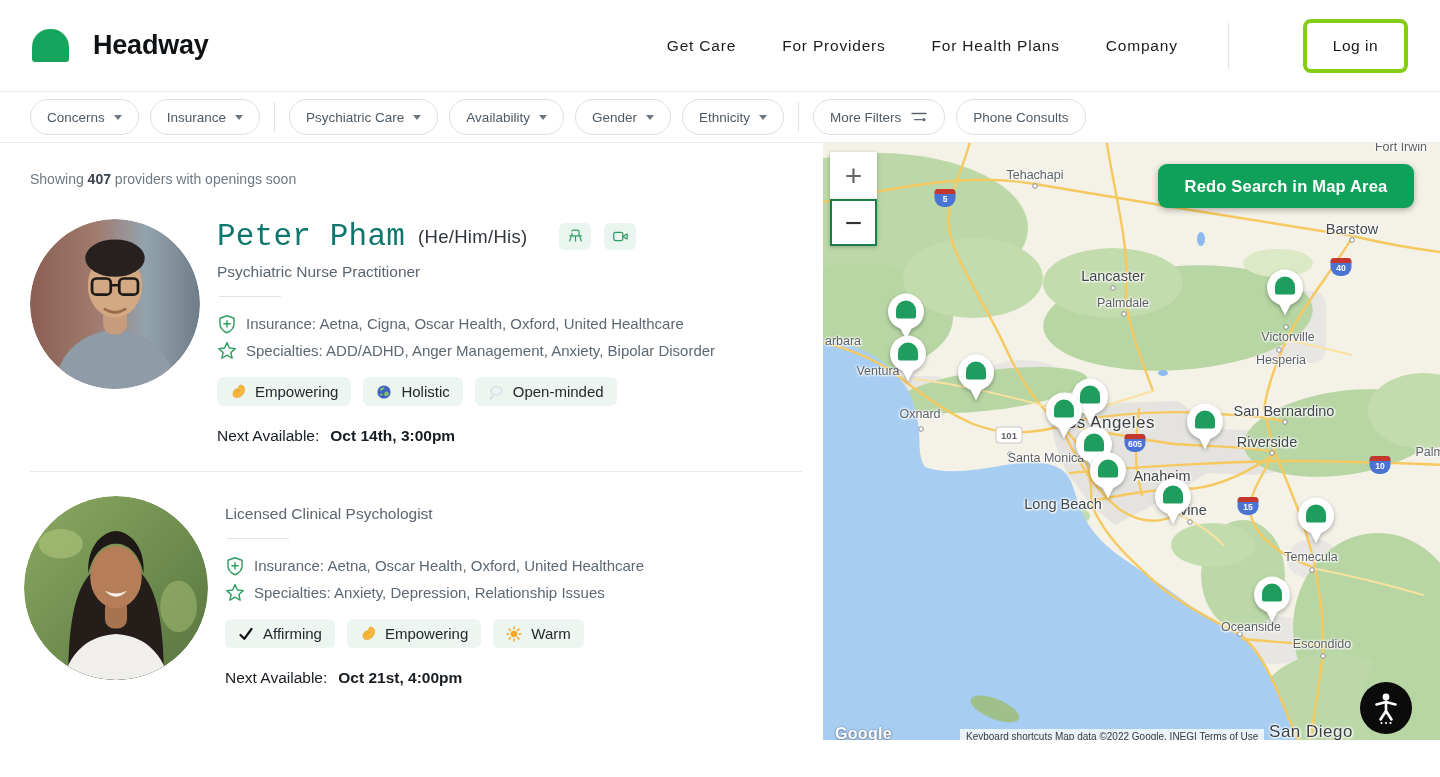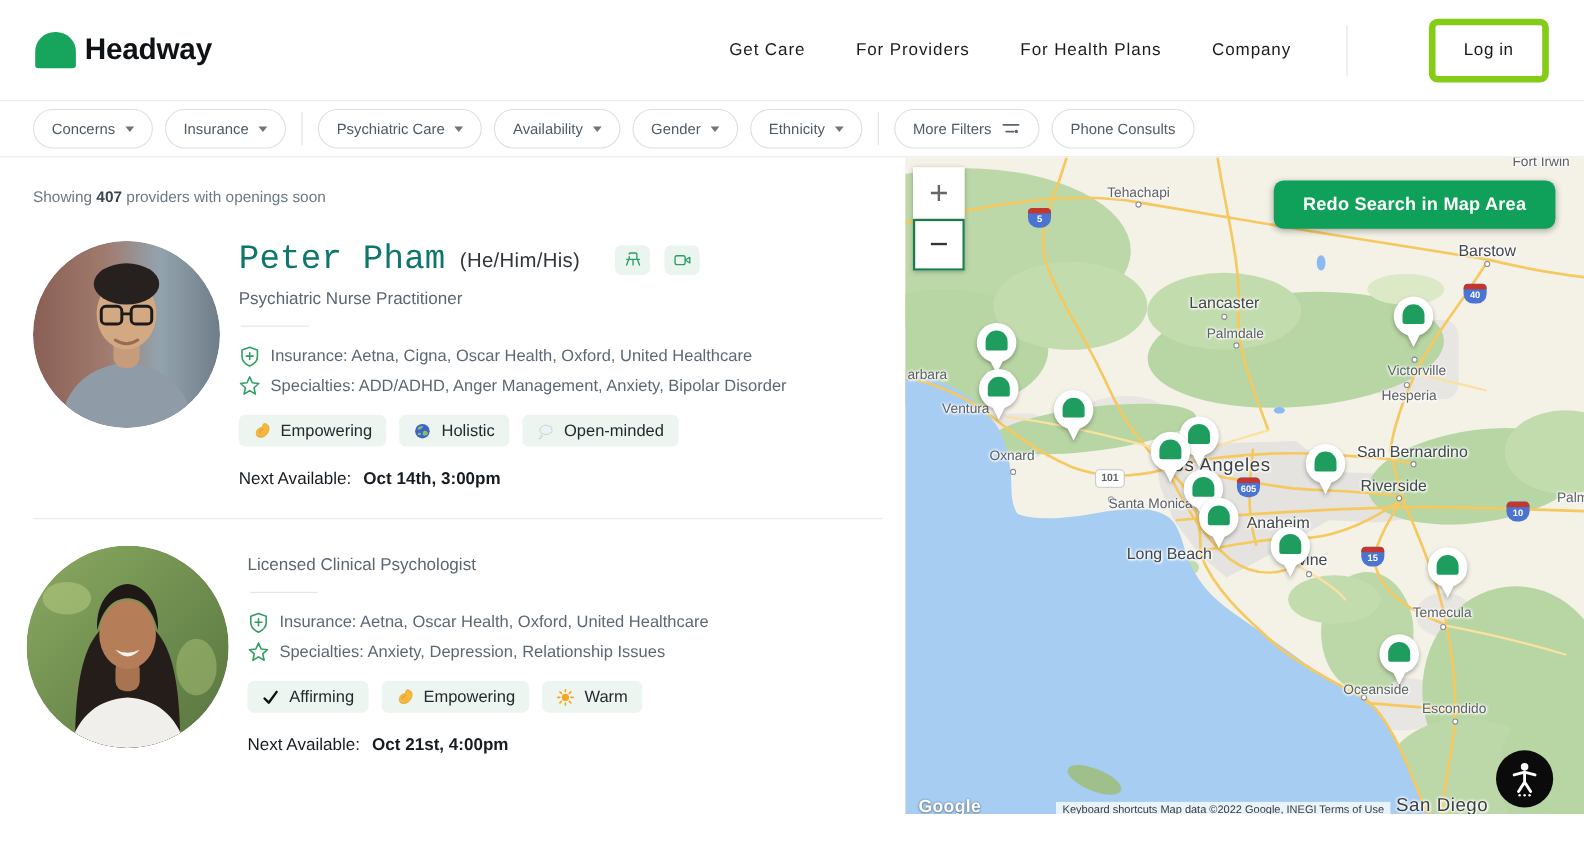--- a/index.html
+++ b/index.html
@@ -2,27 +2,27 @@
 <html><head>
 <meta charset="utf-8">
 <style>
   * { margin:0; padding:0; box-sizing:border-box; }
   html,body { width:1440px; height:777px; }
   body { font-family:"Liberation Sans", sans-serif; background:#fff; color:#16181a; overflow:hidden; }
   .page { position:relative; width:1440px; height:777px; overflow:hidden; background:#fff; }
 
   
   .header { position:absolute; left:0; top:0; width:1440px; height:92px; display:flex; align-items:center; padding:0 32px; border-bottom:1px solid #ececec; background:#fff; z-index:30; }
-  .brand { display:flex; align-items:center; gap:8px; cursor:pointer;text-align:center; }
+  .brand { display:flex; align-items:center; gap:24px; cursor:pointer;text-align:center; }
   .brand-dome { width:37px; height:33px; background:#17a45c; border-radius:18px 18px 3px 3px; }
   .brand-name { font-size:27px; font-weight:700; letter-spacing:-0.2px; color:#0f1214; }
   .nav { margin-left:auto; display:flex; align-items:center; gap:46px; }
   .nav-item { font-size:15.5px; letter-spacing:0.8px; color:#1a1d20; cursor:pointer; white-space:nowrap; }
   .nav-divider { width:1px; height:46px; background:#e2e2e2; margin-left:4px; }
-  .login-btn { margin-left:28px; border:6px solid #84cc16; border-radius:8px; background:#fff; padding:14px 26px; font-size:15.5px; letter-spacing:0.5px; color:#17191b; cursor:pointer; font-family:inherit; }
+  .login-btn { margin-left:28px; border:4px solid #84cc16; border-radius:8px; background:#fff; padding:14px 26px; font-size:15.5px; letter-spacing:0.5px; color:#17191b; cursor:pointer; font-family:inherit; }
 
   
   .filterbar { position:absolute; left:0; top:92px; width:1440px; height:51px; display:flex; align-items:center; padding:0 30px; border-bottom:1px solid #ebebeb; background:#fff; z-index:29; gap:11px; }
   .pill { display:flex; align-items:center; gap:9px; height:36px; padding:0 16px; border:1px solid #dcdfe2; border-radius:18px; background:#fff; font-size:13.5px; color:#4e5a64; cursor:pointer; white-space:nowrap; font-family:inherit; }
   .chev { width:0; height:0; border-left:4.5px solid transparent; border-right:4.5px solid transparent; border-top:5px solid #6b7681; margin-top:1px; }
   .vdiv { width:1px; height:30px; background:#e0e0e0; margin:0 3px; }
   .mf-icon { width:18px; height:14px; }
 
   
   .results { position:absolute; left:0; top:143px; width:823px; height:634px; padding:28px 31px 0 30px; overflow:hidden; background:#fff; }

